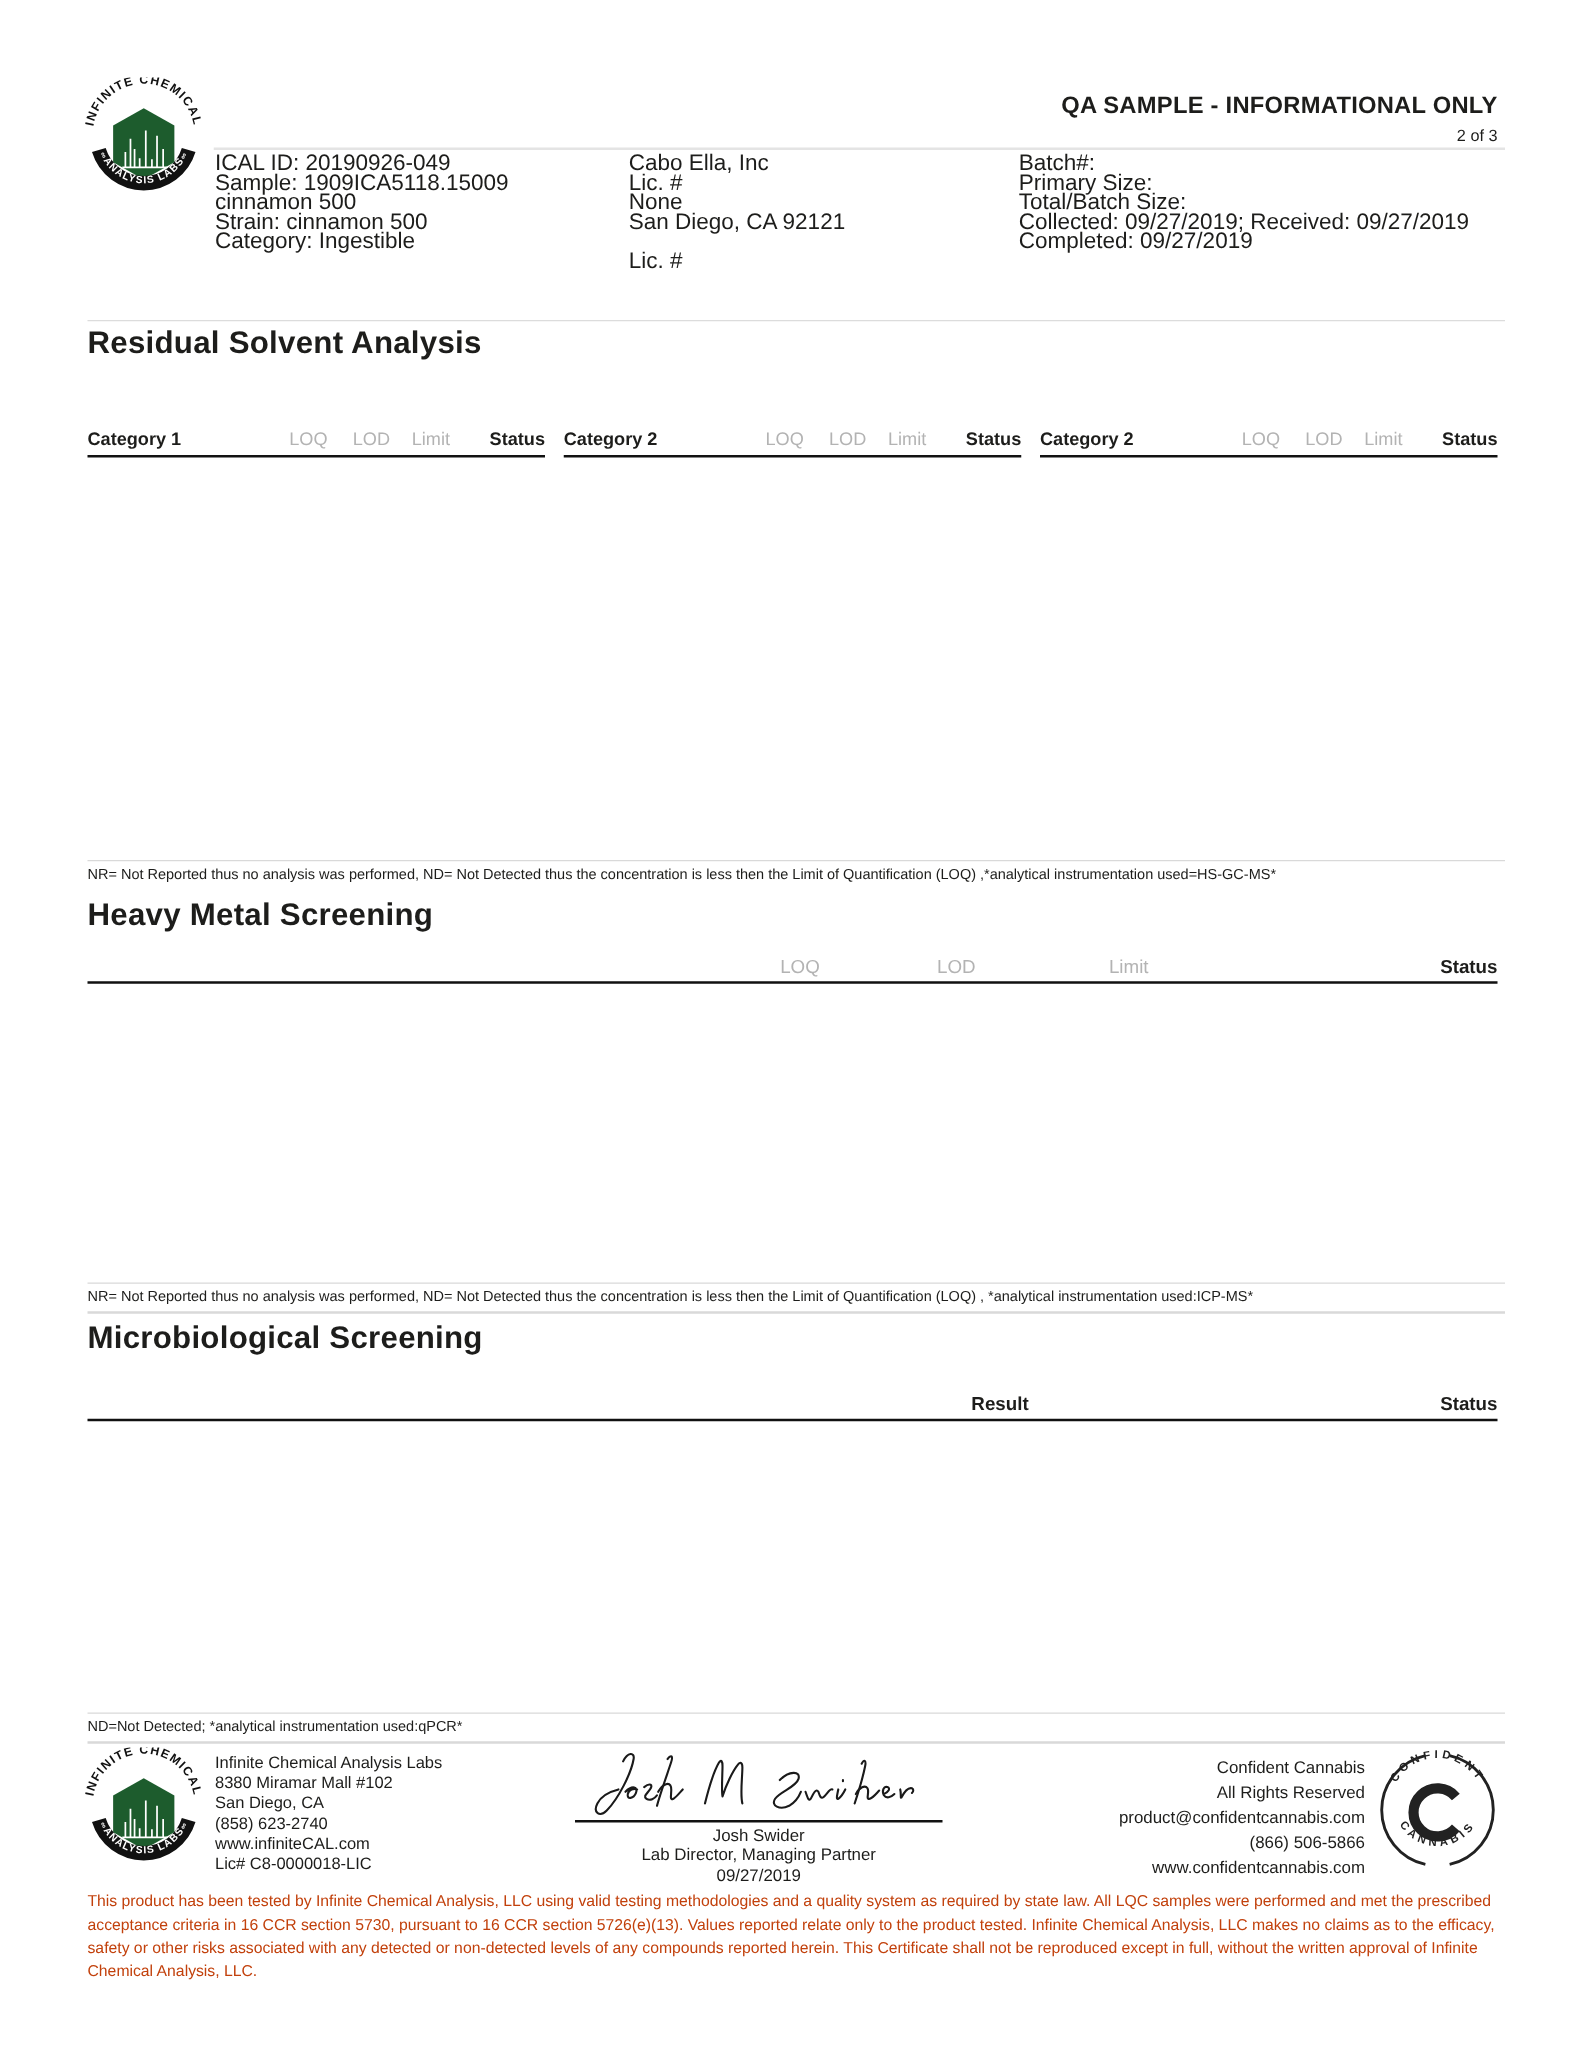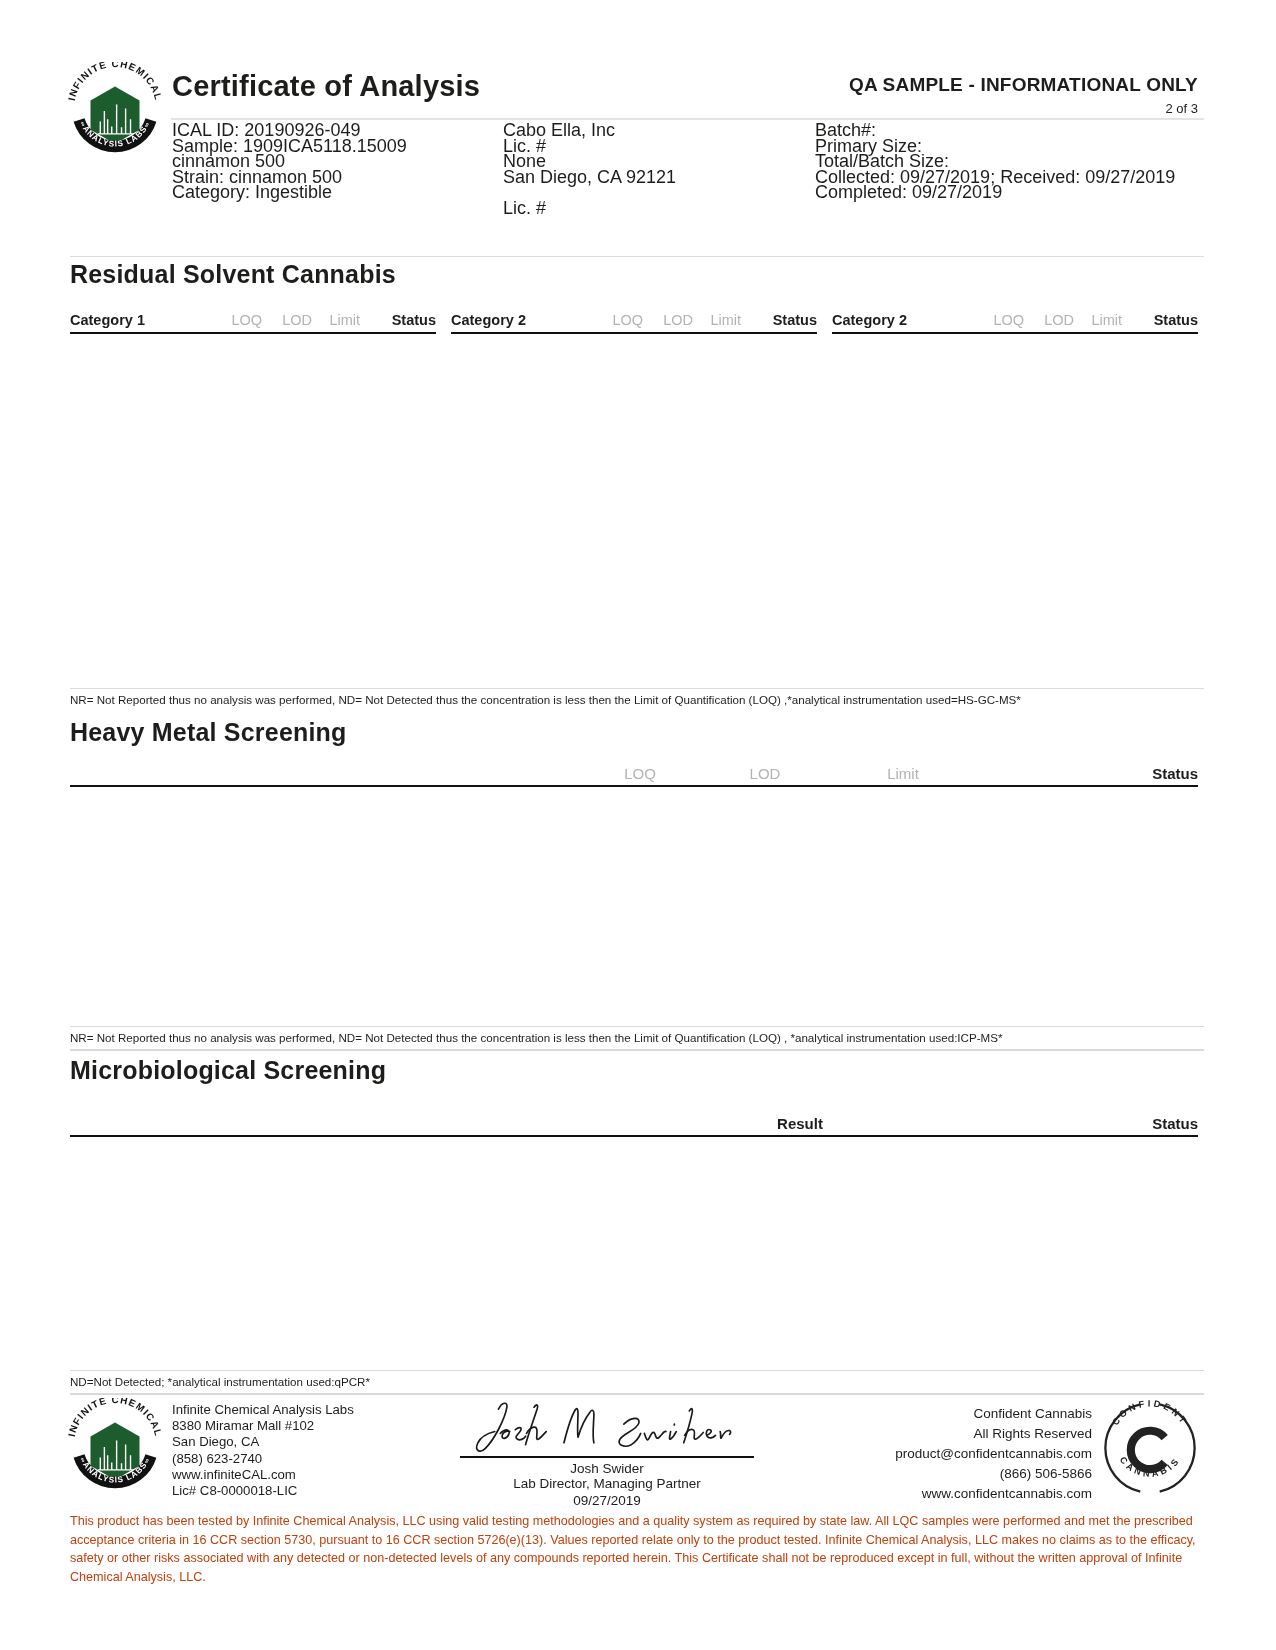--- a/index.html
+++ b/index.html
@@ -22,21 +22,21 @@
   .section-divider{position:absolute;left:70px;right:72px;top:256px;border-top:1px solid #dcdcdc;}
 
   
   .sec-title{position:absolute;left:70px;font-size:25px;font-weight:700;letter-spacing:.2px;}
   .t-residual{top:260px;}
   .t-heavy{top:718px;}
   .t-micro{top:1056px;}
 
   
   .rsa-headers{position:absolute;left:70px;right:78px;top:312px;display:flex;gap:15px;}
-  .hgroup{flex:1;display:flex;align-items:flex-end;border-bottom:2.5px solid #111;padding-bottom:4px;font-size:14.5px;}
+  .hgroup{flex:1;display:flex;align-items:flex-end;border-bottom:2.5px solid #111;padding-bottom:4px;font-size:14.5px;margin-top:32px;}
   .hgroup .cat{flex:1;font-weight:700;}
   .hgroup .muted{color:#b3b3b3;text-align:right;}
   .hgroup .w-loq{width:58px;}
   .hgroup .w-lod{width:50px;}
   .hgroup .w-limit{width:48px;}
   .hgroup .stat{width:76px;text-align:right;font-weight:700;}
 
   
   .wide-header{position:absolute;left:70px;right:78px;height:21px;border-bottom:2.5px solid #111;font-size:15px;}
   .hm-row{top:764px;}
@@ -90,21 +90,20 @@
       </text>
       <text font-size="8" fill="#fff" font-weight="700">
         <textPath href="#h-band" startOffset="3%">∞</textPath>
       </text>
       <text font-size="8" fill="#fff" font-weight="700">
         <textPath href="#h-band" startOffset="91%">∞</textPath>
       </text>
     </svg>
   </div>
 
-  <div class="cert-title">Certificate of Analysis</div>
   <div class="qa-label">QA SAMPLE - INFORMATIONAL ONLY</div>
   <div class="page-indicator">2 of 3</div>
   <div class="header-rule"></div>
 
   <div class="info-col col-sample">
     <div>ICAL ID: 20190926-049</div>
     <div>Sample: 1909ICA5118.15009</div>
     <div>cinnamon 500</div>
     <div>Strain: cinnamon 500</div>
     <div>Category: Ingestible</div>
@@ -122,21 +121,21 @@
   <div class="info-col col-batch">
     <div>Batch#:</div>
     <div>Primary Size:</div>
     <div>Total/Batch Size:</div>
     <div>Collected: 09/27/2019; Received: 09/27/2019</div>
     <div>Completed: 09/27/2019</div>
   </div>
 
   <div class="section-divider"></div>
 
-  <div class="sec-title t-residual">Residual Solvent Cannabis</div>
+  <div class="sec-title t-residual">Residual Solvent Analysis</div>
 
   <div class="rsa-headers">
     <div class="hgroup">
       <span class="cat">Category 1</span>
       <span class="muted w-loq">LOQ</span>
       <span class="muted w-lod">LOD</span>
       <span class="muted w-limit">Limit</span>
       <span class="stat">Status</span>
     </div>
     <div class="hgroup">

